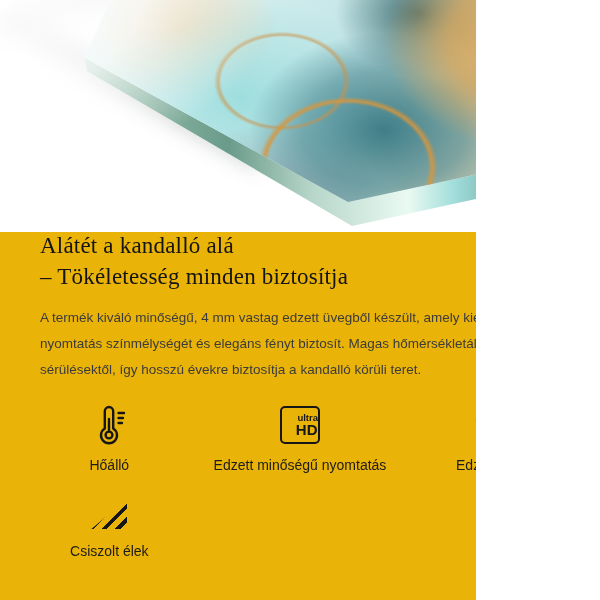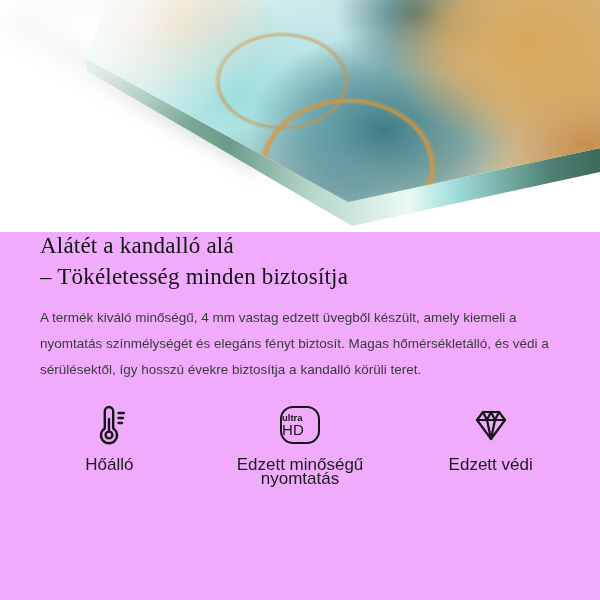--- a/index.html
+++ b/index.html
@@ -1,16 +1,16 @@
 <!DOCTYPE html>
 <html><head>
 <meta charset="utf-8">
 <style>
   html,body{margin:0;padding:0;background:#ffffff;}
-  .page{position:relative;width:600px;height:600px;background:#f0abfc;overflow:hidden;
+  .page{position:relative;width:476px;height:600px;background:#eab308;overflow:hidden;
         font-family:"Liberation Sans",sans-serif;}
 
   
   .hero{position:absolute;left:0;top:0;width:600px;height:232px;overflow:hidden;background:#ffffff;}
   .hero > div{position:absolute;inset:0;}
 
   .shadow1{left:70px;top:56px;width:300px;height:26px;inset:auto;position:absolute;
            background:rgba(40,50,55,.20);filter:blur(10px);
            transform:rotate(29deg);transform-origin:left center;}
   .shadow2{left:335px;top:204px;width:290px;height:30px;inset:auto;position:absolute;
@@ -54,26 +54,26 @@
   .heading{position:absolute;left:40px;top:230px;margin:0;font-family:"Liberation Serif",serif;
            font-weight:400;font-size:23px;line-height:31px;color:#141414;letter-spacing:.2px;}
   .desc{position:absolute;left:40px;top:305px;width:522px;margin:0;font-size:13.5px;
         line-height:26px;color:#3b3b3b;}
 
   
   .features{position:absolute;left:14px;top:402px;width:572px;display:grid;
             grid-template-columns:repeat(3,1fr);row-gap:16px;}
   .feature{display:flex;flex-direction:column;align-items:center;}
   .icon-box{height:46px;display:flex;align-items:center;justify-content:center;}
-  .feature .label{margin-top:10px;font-size:17px;color:#1c1c1c;line-height:14px;text-align:center;}
+  .feature .label{margin-top:10px;font-size:14px;color:#1c1c1c;line-height:14px;text-align:center;}
 
-  .uhd-box{width:36px;height:34px;border:2.5px solid #161616;border-radius:13px;
-           display:flex;flex-direction:column;align-items:flex-start;justify-content:center;color:#161616;}
+  .uhd-box{width:36px;height:34px;border:2.5px solid #161616;border-radius:5px;
+           display:flex;flex-direction:column;align-items:flex-end;justify-content:center;color:#161616;}
   .uhd-box .t1{font-size:9.5px;font-weight:700;line-height:10px;}
-  .uhd-box .t2{font-size:15px;font-weight:400;line-height:14px;letter-spacing:.3px;}
+  .uhd-box .t2{font-size:15px;font-weight:700;line-height:14px;letter-spacing:.3px;}
 
   .stripes{width:36px;height:30px;margin-top:6px;
            clip-path:polygon(0 100%,100% 0,100% 100%);
            background:repeating-linear-gradient(135deg,#161616 0 4px,rgba(0,0,0,0) 4px 9.5px);}
 
   svg{display:block;}
 </style>
 </head>
 <body>
 
@@ -135,16 +135,22 @@
           <path d="M6 15 H34"></path>
           <path d="M12 7 L16 15 L20 34"></path>
           <path d="M28 7 L24 15 L20 34"></path>
           <path d="M20 7 L16 15"></path>
           <path d="M20 7 L24 15"></path>
         </svg>
       </div>
       <div class="label">Edzett védi</div>
     </div>
 
+    <div class="feature">
+      <div class="icon-box">
+        <div class="stripes"></div>
+      </div>
+      <div class="label">Csiszolt élek</div>
+    </div>
 
 
   </div>
 </div>
 
 </body></html>

